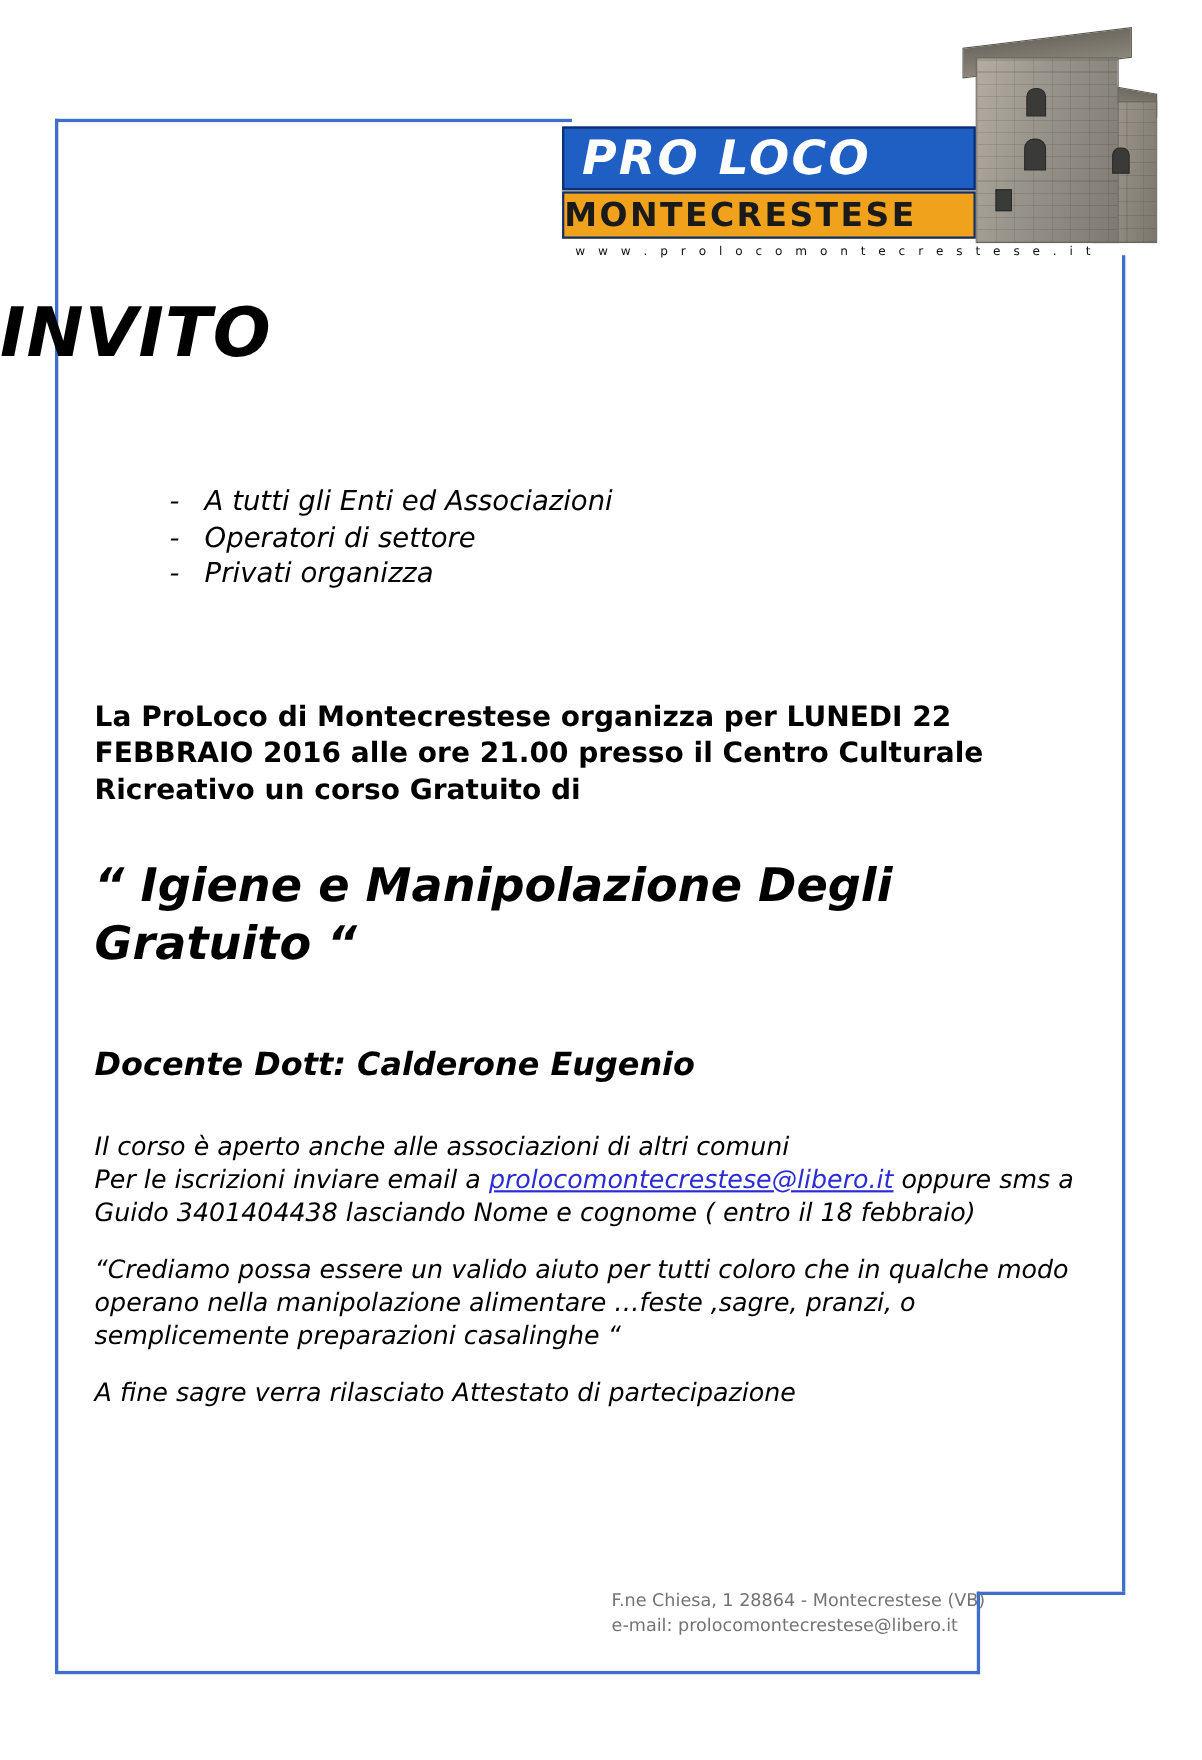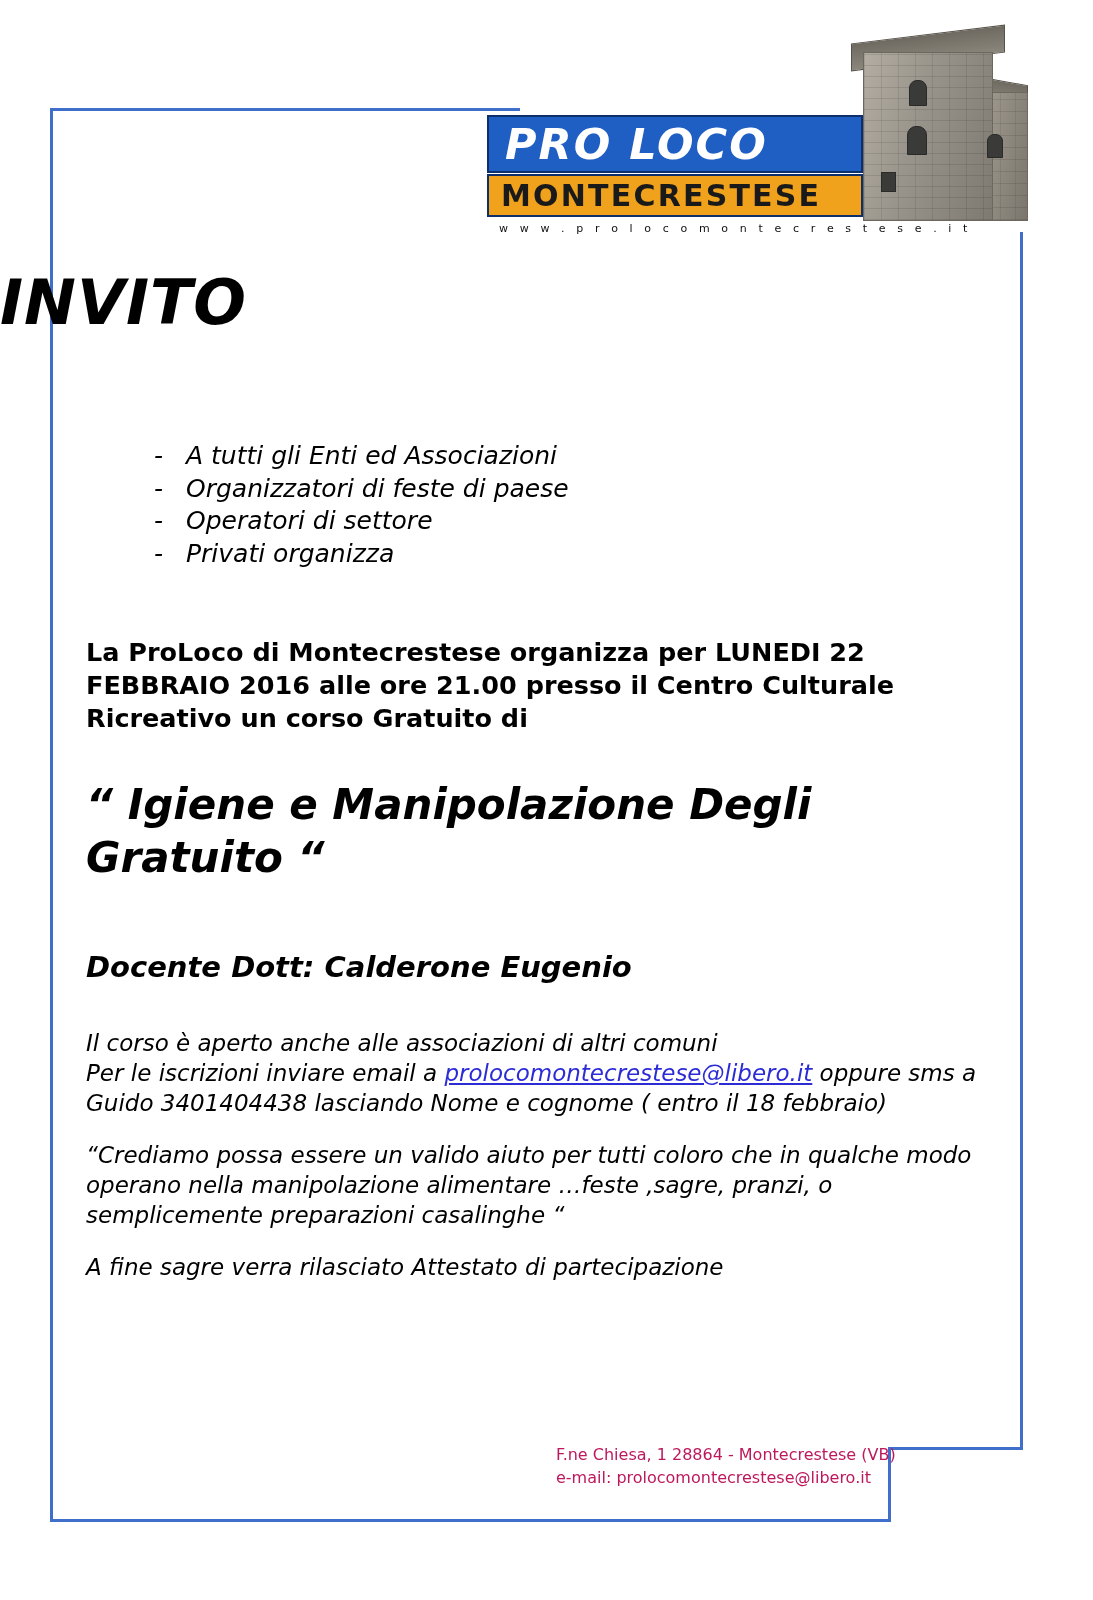--- a/index.html
+++ b/index.html
@@ -62,21 +62,21 @@
     left: 888px;
     top: 1447px;
     width: 3px;
     height: 75px;
     background: #3f6ecb;
   }
 
   
   .logo {
     position: absolute;
-    left: 481px;
+    left: 505px;
     top: 22px;
     width: 545px;
     height: 225px;
   }
   .logo-bar-blue {
     position: absolute;
     left: 6px;
     top: 93px;
     width: 376px;
     height: 58px;
@@ -105,21 +105,20 @@
     border: 2px solid #0d2f6b;
     box-sizing: border-box;
   }
   .logo-bar-orange .txt {
     color: #1a1a1a;
     font-family: "DejaVu Sans", sans-serif;
     font-weight: bold;
     font-size: 30px;
     letter-spacing: 2.2px;
     line-height: 40px;
-    padding-left: 12px;
     white-space: nowrap;
   }
   .logo-url {
     position: absolute;
     left: 18px;
     top: 200px;
     width: 520px;
     font-family: "DejaVu Sans", sans-serif;
     font-size: 11px;
     letter-spacing: 4.1px;
@@ -267,21 +266,21 @@
   }
 
   .footer {
     position: absolute;
     left: 556px;
     top: 1443px;
     width: 460px;
     font-family: "DejaVu Sans", sans-serif;
     font-size: 16px;
     line-height: 23px;
-    color: #be185d;
+    color: #737373;
   }
 </style>
 </head>
 <body>
 
 <div class="frame-left"></div>
 <div class="frame-top"></div>
 <div class="frame-bottom"></div>
 <div class="frame-right"></div>
 <div class="frame-right-bottom"></div>
@@ -307,23 +306,20 @@
   <div class="logo-url">w w w . p r o l o c o m o n t e c r e s t e s e . i t</div>
 </div>
 
 <div class="title">INVITO</div>
 
 <div class="bullets">
   <div class="row">
     <span class="dash">-</span><span>A tutti gli Enti ed Associazioni</span>
   </div>
   <div class="row">
-    <span class="dash">-</span><span>Organizzatori di feste di paese</span>
-  </div>
-  <div class="row">
     <span class="dash">-</span><span>Operatori di settore</span>
   </div>
   <div class="row">
     <span class="dash">-</span><span>Privati organizza</span>
   </div>
 </div>
 
 <div class="para-org">La ProLoco di Montecrestese organizza per LUNEDI 22 FEBBRAIO 2016 alle ore 21.00 presso il Centro Culturale Ricreativo un corso Gratuito di</div>
 
 <div class="course-title">“ Igiene e Manipolazione Degli Gratuito “</div>

